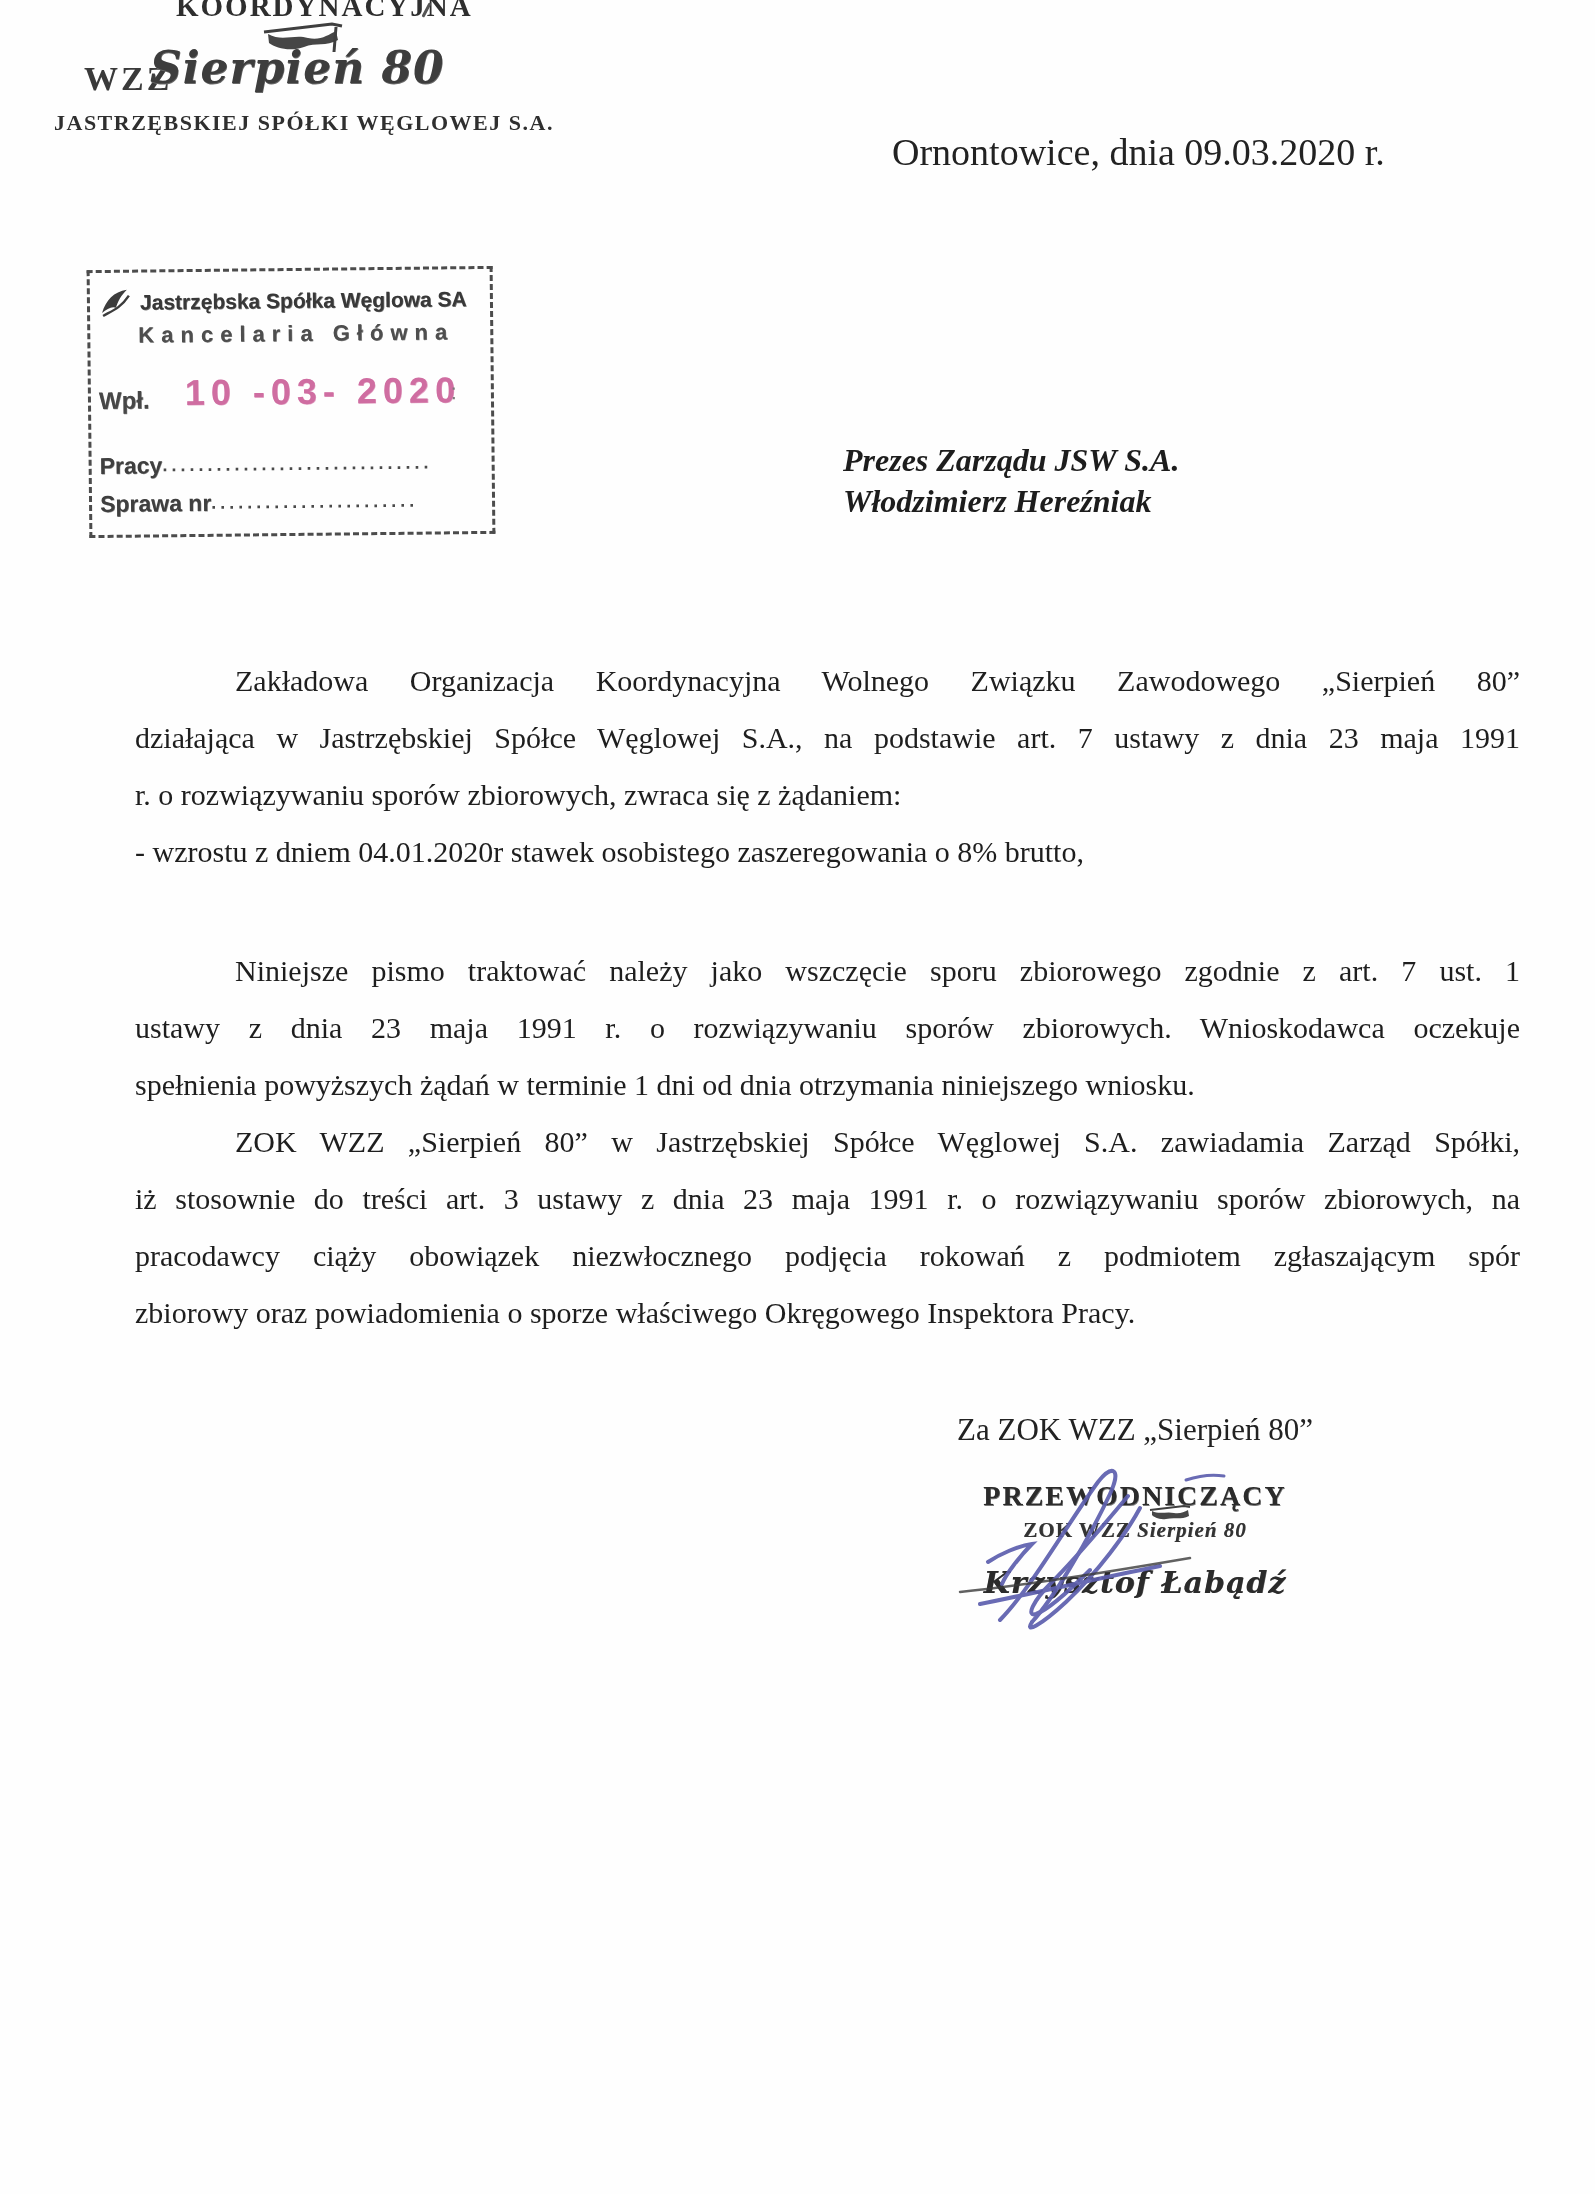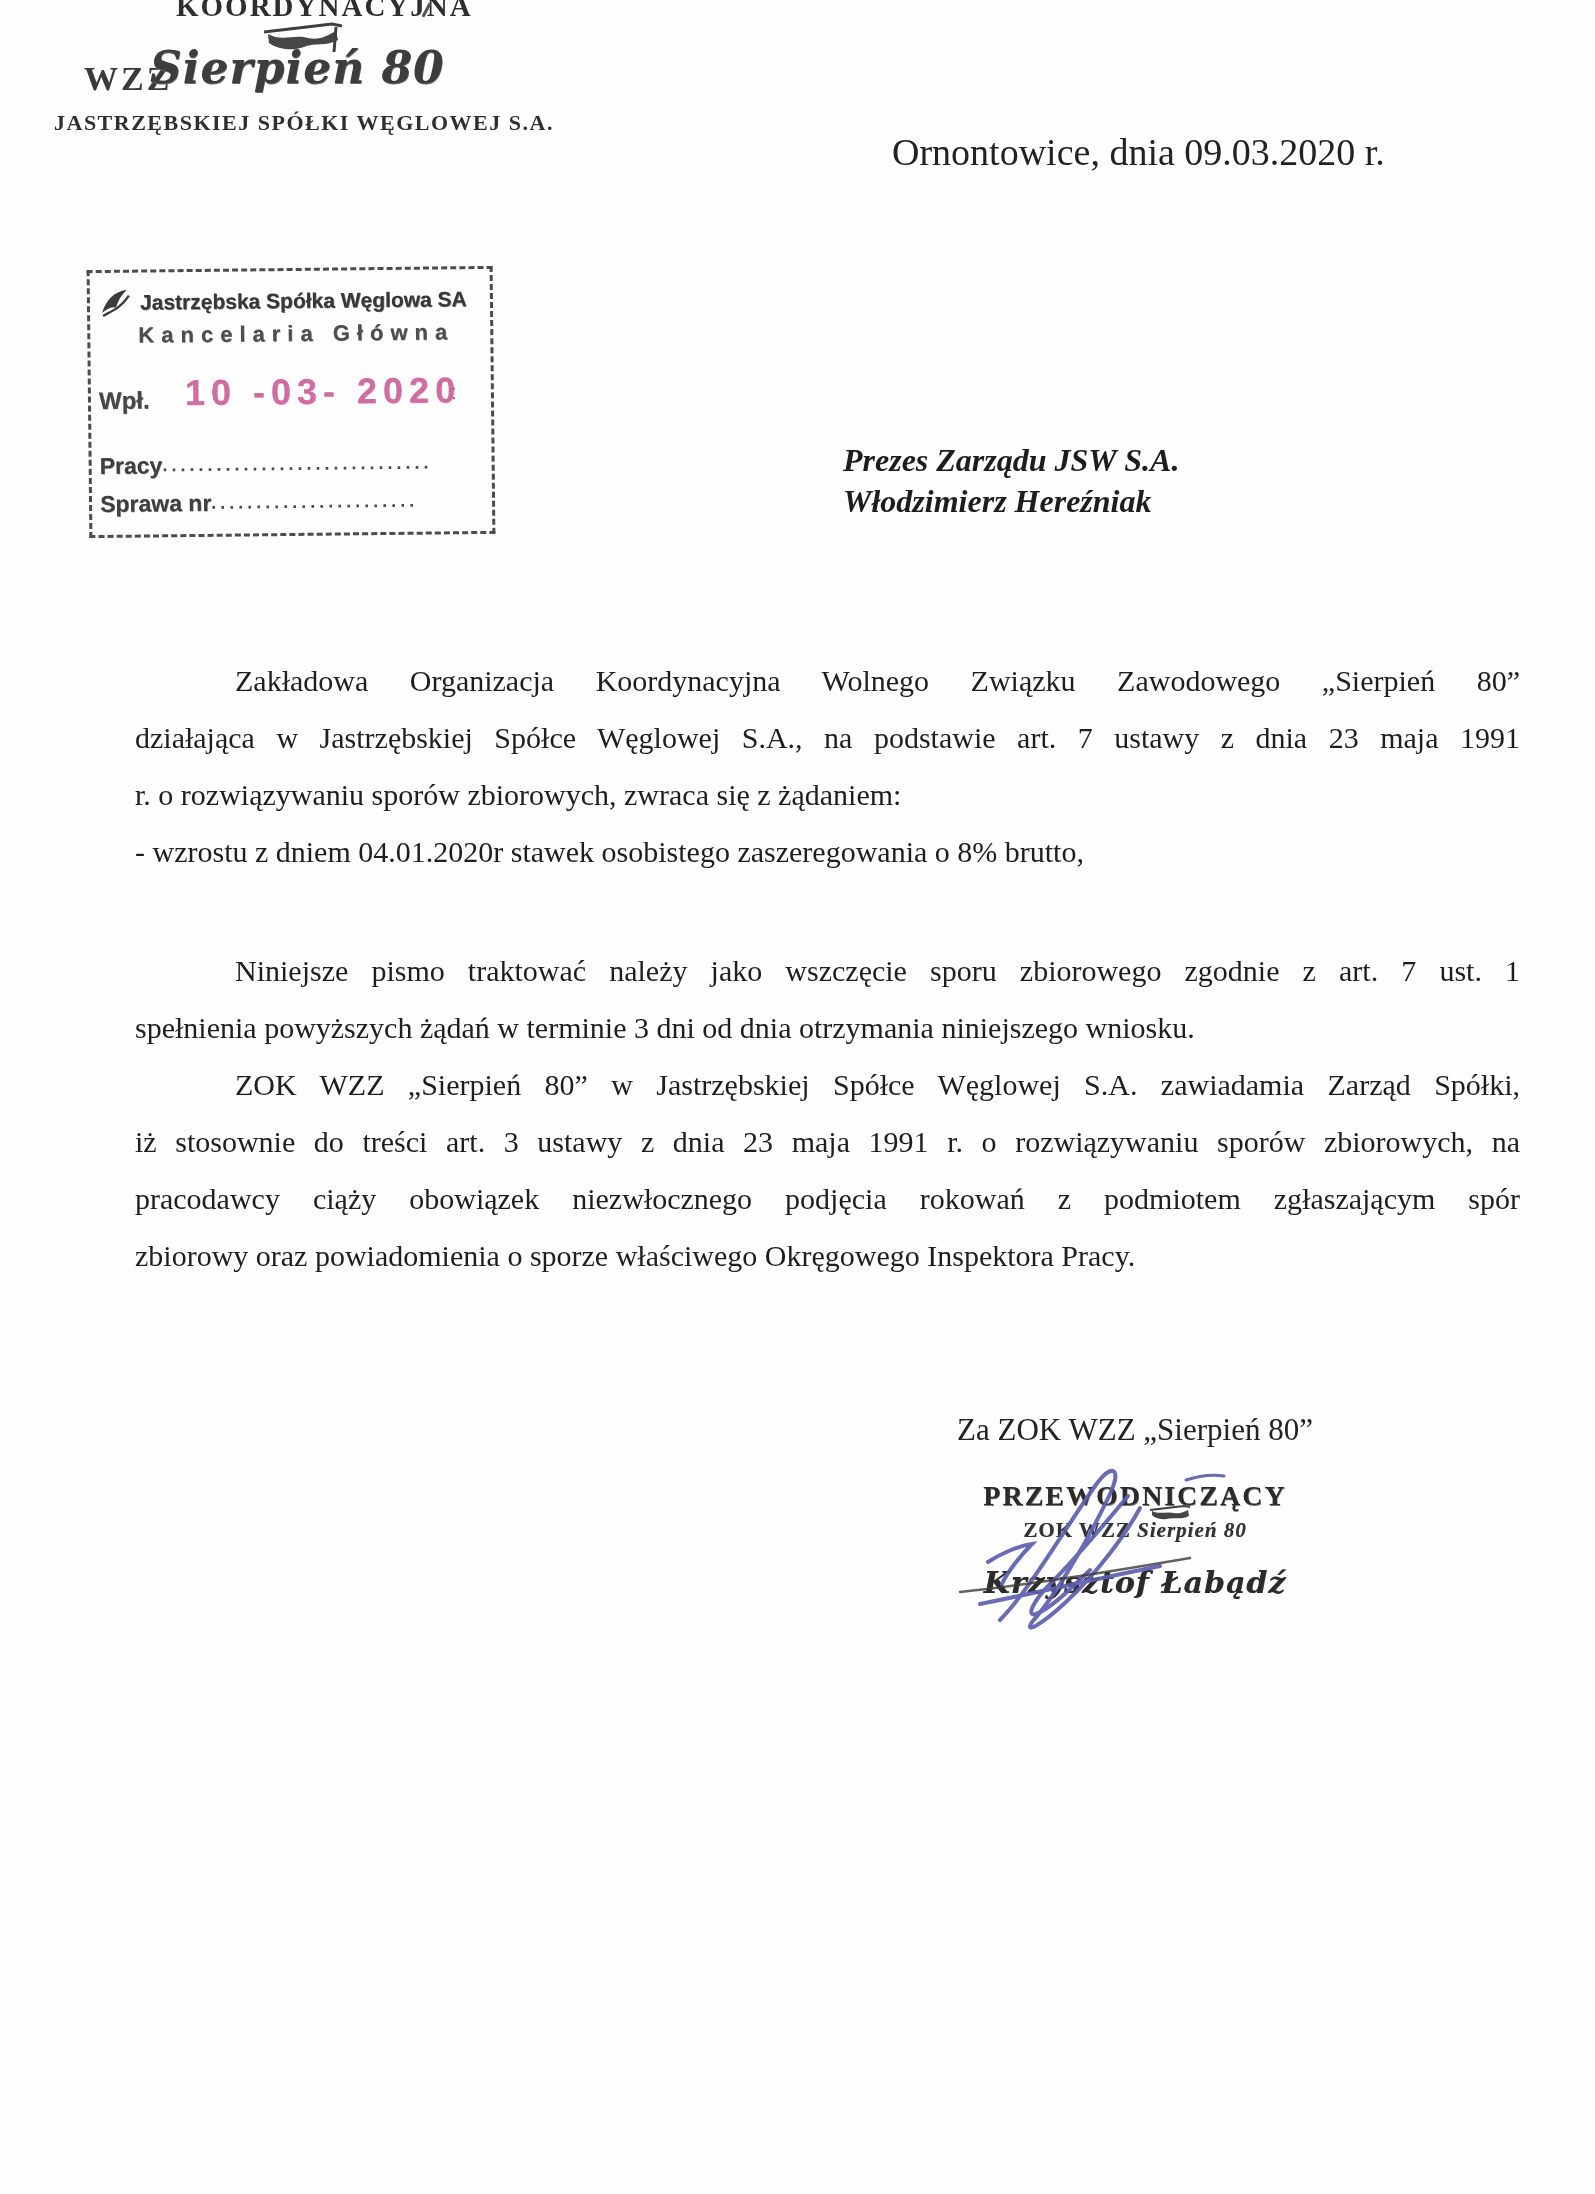--- a/index.html
+++ b/index.html
@@ -179,21 +179,22 @@
 
 <div class="letter-body">
   <div>
     <div class="line indent">Zakładowa Organizacja Koordynacyjna Wolnego Związku Zawodowego „Sierpień 80”</div>
     <div class="line">działająca w Jastrzębskiej Spółce Węglowej S.A., na podstawie art. 7 ustawy z dnia 23 maja 1991</div>
     <div class="line last">r. o rozwiązywaniu sporów zbiorowych, zwraca się z żądaniem:</div>
   </div>
   <div class="demand">- wzrostu z dniem 04.01.2020r stawek osobistego zaszeregowania o 8% brutto,</div>
   <div>
     <div class="line indent">Niniejsze pismo traktować należy jako wszczęcie sporu zbiorowego zgodnie z art. 7 ust. 1</div>
-    <div class="line last">spełnienia powyższych żądań w terminie 3 dni od dnia otrzymania niniejszego wniosku.</div>
+    <div class="line">ustawy z dnia 23 maja 1991 r. o rozwiązywaniu sporów zbiorowych. Wnioskodawca oczekuje</div>
+    <div class="line last">spełnienia powyższych żądań w terminie 1 dni od dnia otrzymania niniejszego wniosku.</div>
   </div>
   <div>
     <div class="line indent">ZOK WZZ „Sierpień 80” w Jastrzębskiej Spółce Węglowej S.A. zawiadamia Zarząd Spółki,</div>
     <div class="line">iż stosownie do treści art. 3 ustawy z dnia 23 maja 1991 r. o rozwiązywaniu sporów zbiorowych, na</div>
     <div class="line">pracodawcy ciąży obowiązek niezwłocznego podjęcia rokowań z podmiotem zgłaszającym spór</div>
     <div class="line last">zbiorowy oraz powiadomienia o sporze właściwego Okręgowego Inspektora Pracy.</div>
   </div>
 </div>
 
 <div class="closing-line">Za ZOK WZZ „Sierpień 80”</div>

